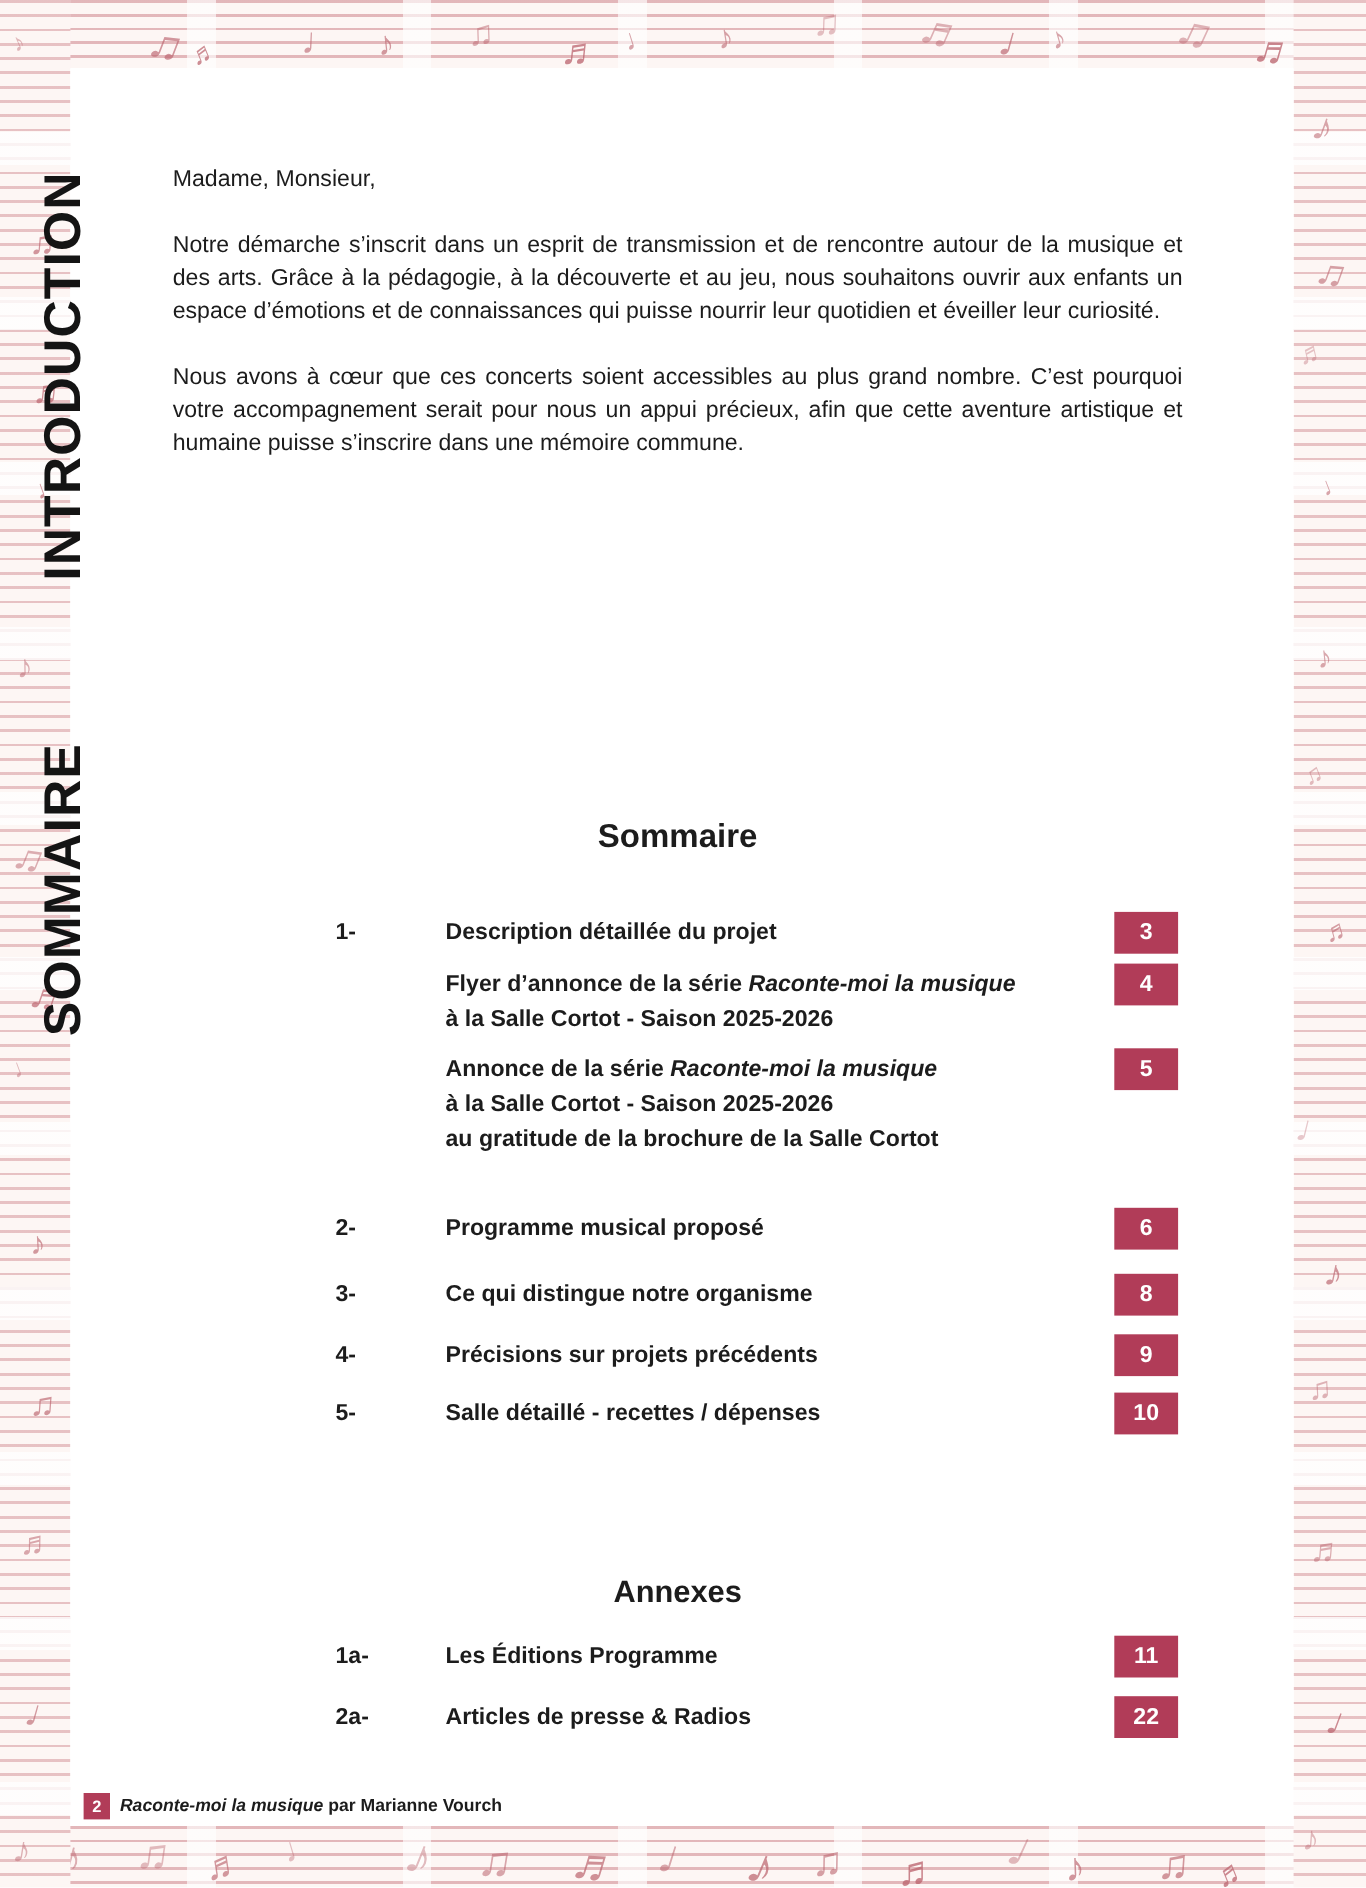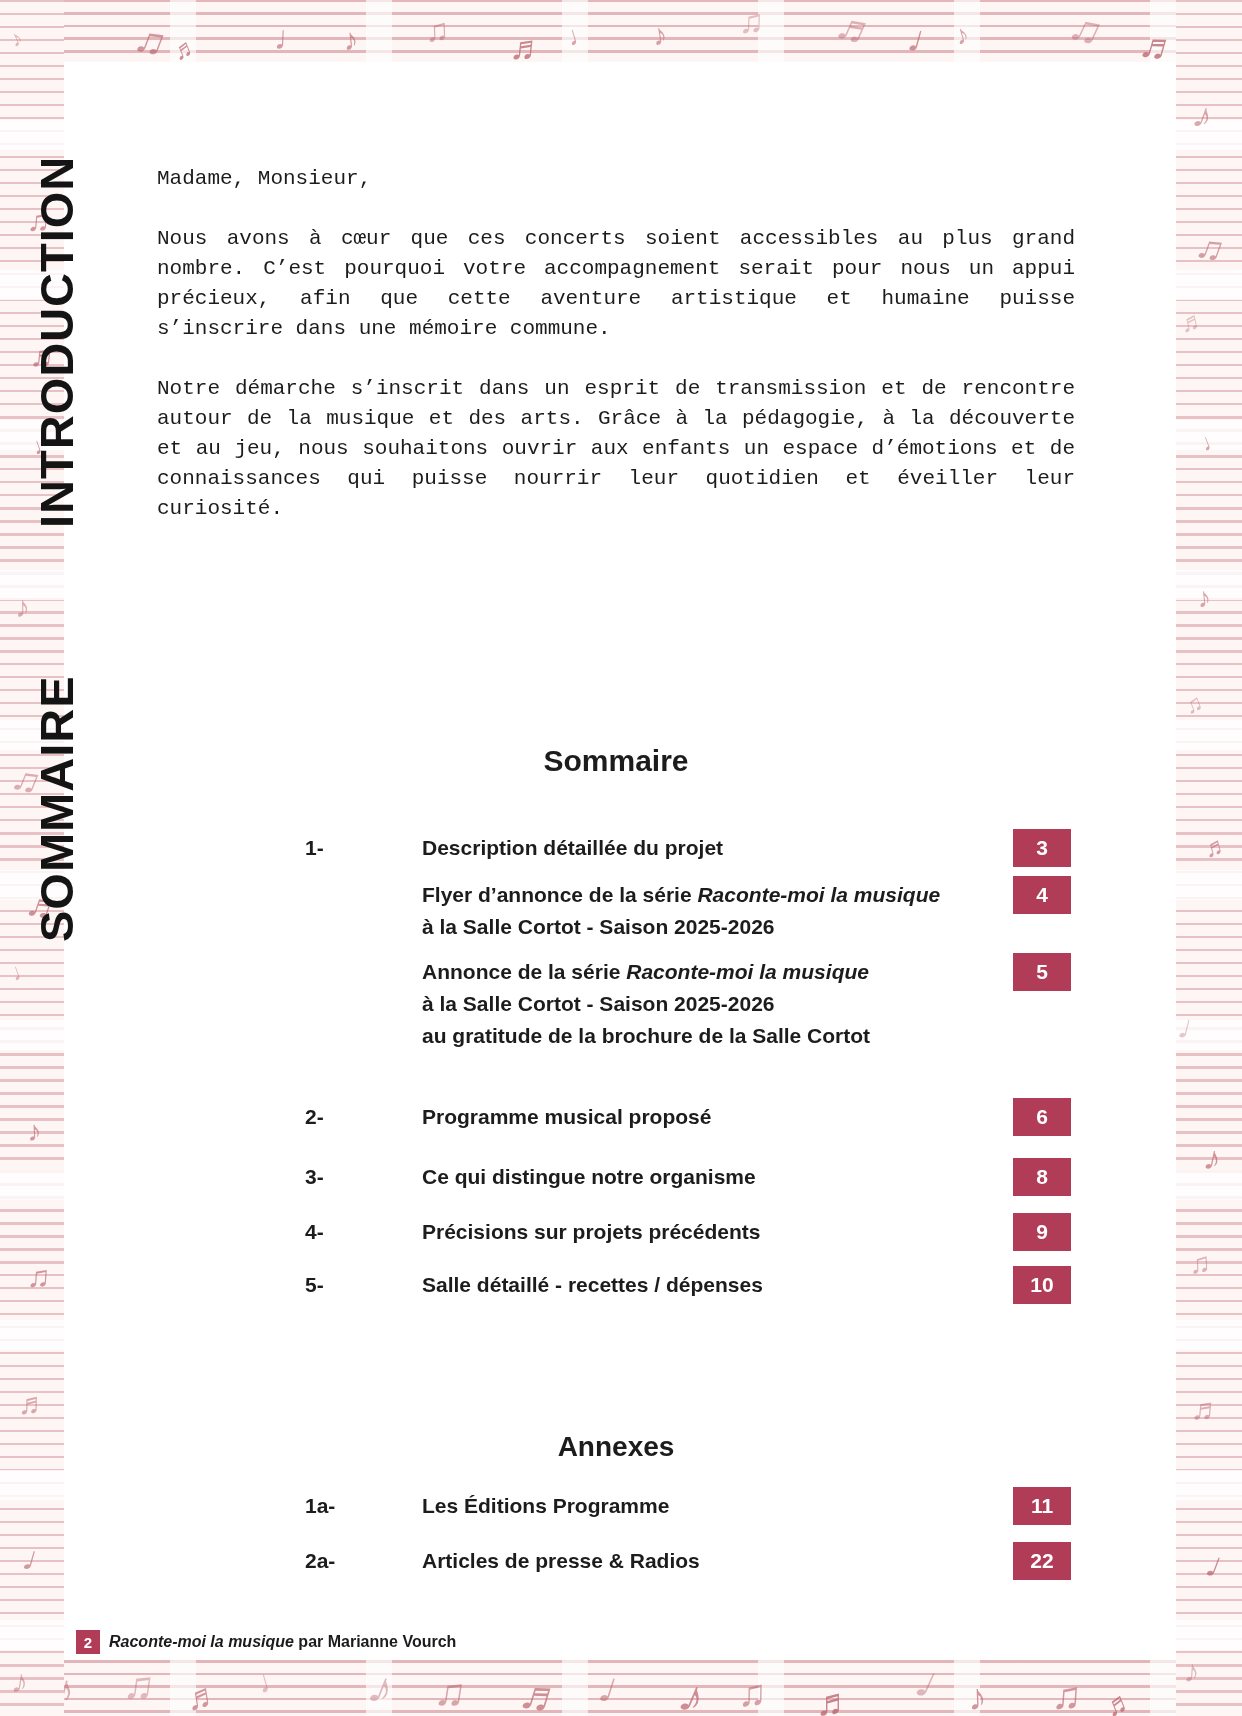--- a/index.html
+++ b/index.html
@@ -32,29 +32,29 @@
   .vlabel{
     position:absolute;z-index:2;white-space:nowrap;
     font-weight:bold;font-size:47px;letter-spacing:1px;color:#141414;
     transform:rotate(-90deg);transform-origin:0 100%;line-height:54px;height:54px;
   }
   #vlabel-intro{left:84px;top:474px;}
   #vlabel-sommaire{left:84px;top:888px;}
   
   #letter{position:absolute;z-index:2;left:157px;top:148px;width:918px;
     font-size:21px;line-height:30px;}
-  .para{margin:16px 0 30px 0;text-align:justify;font-family:Liberation Mono, monospace;}
+  .para{margin:0 0 30px 0;text-align:justify;}
   
   .center-heading{position:absolute;z-index:2;left:157px;width:918px;text-align:center;font-weight:bold;}
   #sommaire-title{top:744px;font-size:30px;}
   #annexes-title{top:1431px;font-size:28px;}
   #toc-layer{position:absolute;z-index:2;left:157px;top:0;width:918px;height:1716px;}
   .toc-row{position:absolute;left:0;width:918px;font-weight:bold;font-size:21px;line-height:32px;}
   .toc-num{position:absolute;left:148px;top:0;}
-  .toc-title{position:absolute;left:248px;top:0;width:580px;margin-left:17px;}
+  .toc-title{position:absolute;left:248px;top:0;width:580px;}
   .toc-line{white-space:nowrap;}
   .it{font-style:italic;}
   .badge{
     position:absolute;left:856px;top:-3px;width:58px;height:38px;
     background:#b13c58;color:#ffffff;font-weight:bold;font-size:21px;
     display:flex;align-items:center;justify-content:center;
   }
   
   #footer{position:absolute;z-index:2;left:76px;top:1630px;display:flex;align-items:center;gap:9px;font-size:16px;}
   #footer .footer-badge{
@@ -133,22 +133,22 @@
     <span class="note" style="top: 1656.19px; left: 8.32292px; font-size: 31.2496px; opacity: 0.43; transform: rotate(4deg);">♪</span>
   </div>
 
 <div id="panel"></div>
 
 <div class="vlabel" id="vlabel-intro">INTRODUCTION</div>
 <div class="vlabel" id="vlabel-sommaire">SOMMAIRE</div>
 
 <div id="letter">
     <p class="para">Madame, Monsieur,</p>
+    <p class="para">Notre démarche s’inscrit dans un esprit de transmission et de rencontre autour de la musique et des arts. Grâce à la pédagogie, à la découverte et au jeu, nous souhaitons ouvrir aux enfants un espace d’émotions et de connaissances qui puisse nourrir leur quotidien et éveiller leur curiosité.</p>
     <p class="para">Nous avons à cœur que ces concerts soient accessibles au plus grand nombre. C’est pourquoi votre accompagnement serait pour nous un appui précieux, afin que cette aventure artistique et humaine puisse s’inscrire dans une mémoire commune.</p>
-    <p class="para">Notre démarche s’inscrit dans un esprit de transmission et de rencontre autour de la musique et des arts. Grâce à la pédagogie, à la découverte et au jeu, nous souhaitons ouvrir aux enfants un espace d’émotions et de connaissances qui puisse nourrir leur quotidien et éveiller leur curiosité.</p>
   </div>
 
 <div class="center-heading" id="sommaire-title">Sommaire</div>
 <div class="center-heading" id="annexes-title">Annexes</div>
 <div id="toc-layer">
     <div class="toc-row" style="top: 832px;">
       <span class="toc-num">1-</span>
       <div class="toc-title">
         <div class="toc-line"><span>Description détaillée du projet</span></div>
       </div>

